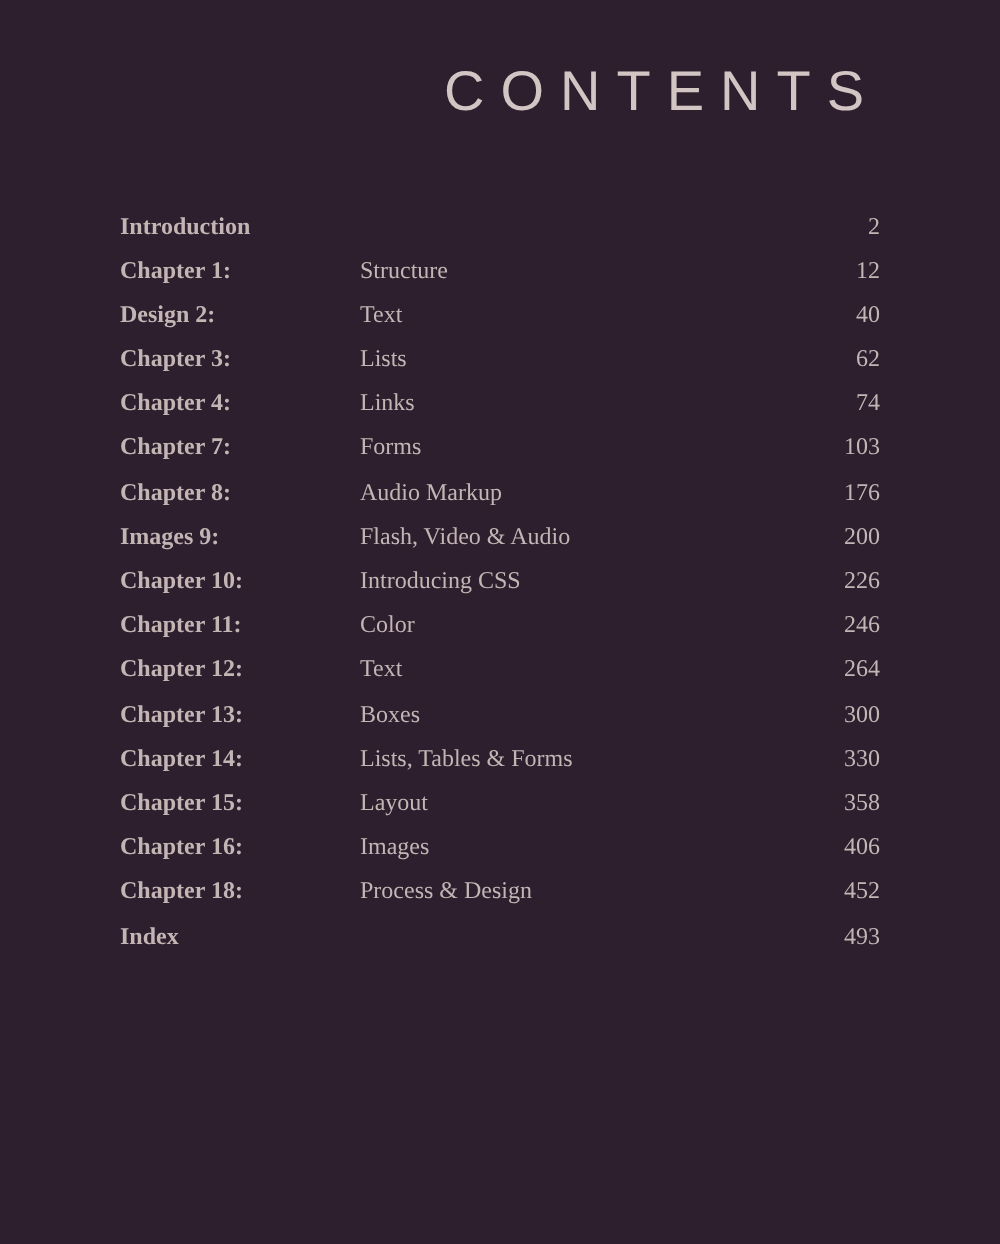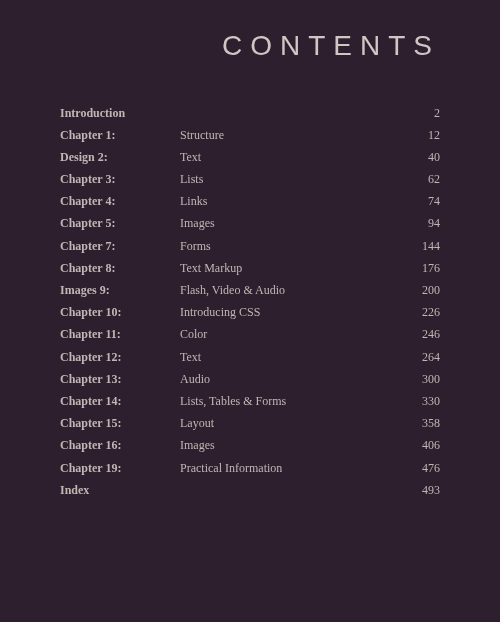--- a/index.html
+++ b/index.html
@@ -91,32 +91,27 @@
           <td class="chapter-label">Chapter 3:</td>
           <td class="chapter-title">Lists</td>
           <td class="page-num">62</td>
         </tr>
         <tr>
           <td class="chapter-label">Chapter 4:</td>
           <td class="chapter-title">Links</td>
           <td class="page-num">74</td>
         </tr>
         <tr>
-          <td class="chapter-label">Chapter 5:</td>
-          <td class="chapter-title">Images</td>
-          <td class="page-num">94</td>
-        </tr>
-        <tr>
           <td class="chapter-label">Chapter 7:</td>
           <td class="chapter-title">Forms</td>
-          <td class="page-num">144</td>
+          <td class="page-num">103</td>
         </tr>
         <tr>
           <td class="chapter-label">Chapter 8:</td>
-          <td class="chapter-title">Text Markup</td>
+          <td class="chapter-title">Audio Markup</td>
           <td class="page-num">176</td>
         </tr>
         <tr>
           <td class="chapter-label">Images 9:</td>
           <td class="chapter-title">Flash, Video &amp; Audio</td>
           <td class="page-num">200</td>
         </tr>
         <tr>
           <td class="chapter-label">Chapter 10:</td>
           <td class="chapter-title">Introducing CSS</td>
@@ -127,42 +122,42 @@
           <td class="chapter-title">Color</td>
           <td class="page-num">246</td>
         </tr>
         <tr>
           <td class="chapter-label">Chapter 12:</td>
           <td class="chapter-title">Text</td>
           <td class="page-num">264</td>
         </tr>
         <tr>
           <td class="chapter-label">Chapter 13:</td>
-          <td class="chapter-title">Audio</td>
+          <td class="chapter-title">Boxes</td>
           <td class="page-num">300</td>
         </tr>
         <tr>
           <td class="chapter-label">Chapter 14:</td>
           <td class="chapter-title">Lists, Tables &amp; Forms</td>
           <td class="page-num">330</td>
         </tr>
         <tr>
           <td class="chapter-label">Chapter 15:</td>
           <td class="chapter-title">Layout</td>
           <td class="page-num">358</td>
         </tr>
         <tr>
           <td class="chapter-label">Chapter 16:</td>
           <td class="chapter-title">Images</td>
           <td class="page-num">406</td>
         </tr>
         <tr>
-          <td class="chapter-label">Chapter 19:</td>
-          <td class="chapter-title">Practical Information</td>
-          <td class="page-num">476</td>
+          <td class="chapter-label">Chapter 18:</td>
+          <td class="chapter-title">Process &amp; Design</td>
+          <td class="page-num">452</td>
         </tr>
         <tr>
           <td class="chapter-label">Index</td>
           <td class="chapter-title"></td>
           <td class="page-num">493</td>
         </tr>
       </tbody>
   </table>
 </div>
 

